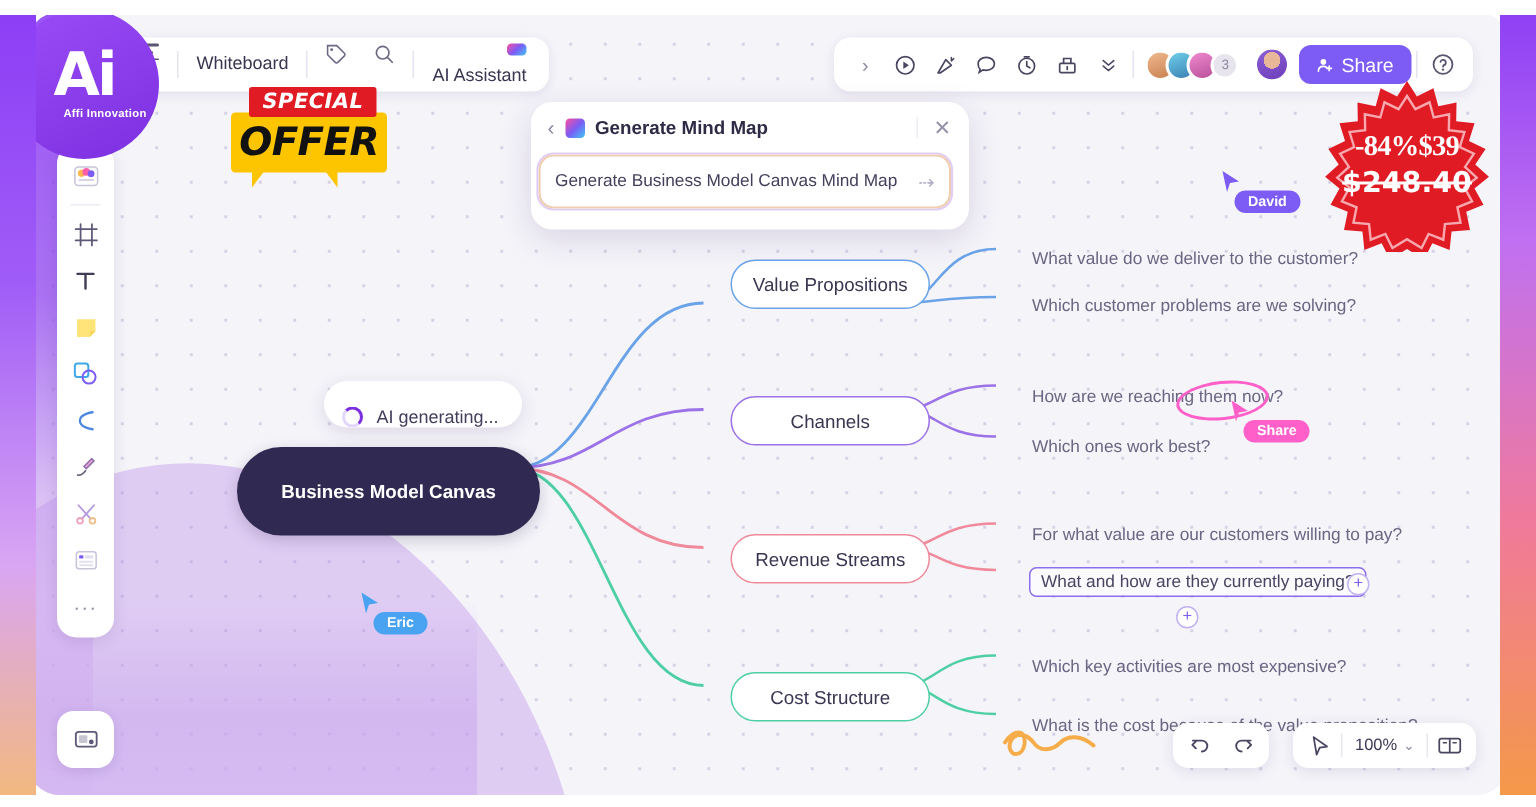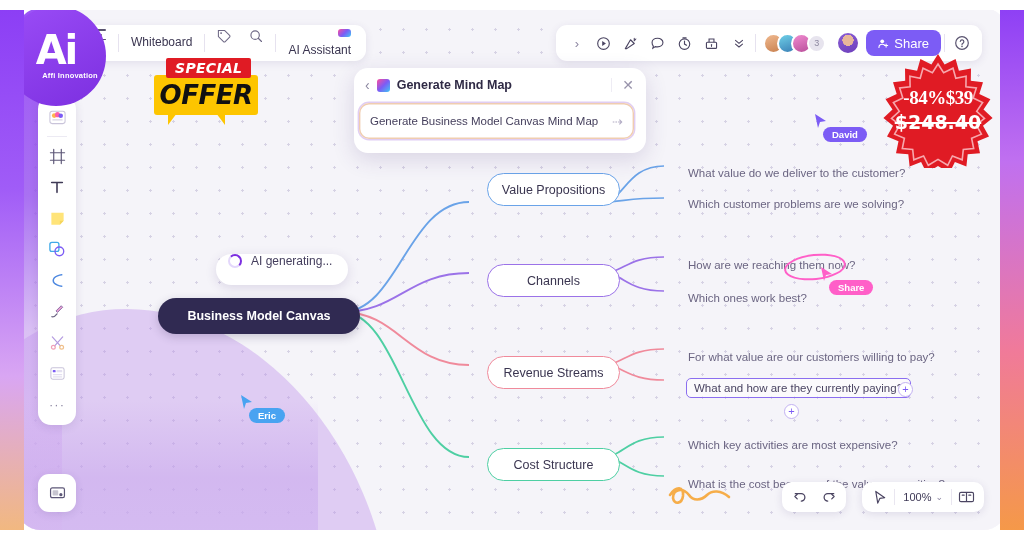--- a/index.html
+++ b/index.html
@@ -123,21 +123,21 @@
   .ai-input-text { font-size:11.5px; color:#46405d; flex:1; white-space:nowrap; }
   .ai-submit { color:#b4aec6; font-size:13px; cursor:pointer; }
 
   
   .mm { position:absolute; inset:0; z-index:6; pointer-events:none; }
   .node {
     position:absolute; display:flex; align-items:center; justify-content:center;
     border-radius:999px; font-size:12.5px; white-space:nowrap; z-index:8; pointer-events:auto; cursor:pointer;
   }
   .node-root {
-    left:140px; top:290px; width:202px; height:36px;
+    left:140px; top:290px; width:202px; height:59px;
     background:#302a52; color:#fff; font-weight:bold; font-size:12.5px;
     box-shadow:0 3px 10px rgba(48,42,82,.22);
   }
   .node-sub { background:#fff; height:33px; border:1.6px solid; color:#3a3550; }
   .n-vp { left:469px; top:165px; width:133px; border-color:#6aa3e8; }
   .n-ch { left:469px; top:256px; width:133px; border-color:#9b72e8; }
   .n-rs { left:469px; top:348px; width:133px; border-color:#f08a9b; }
   .n-cs { left:469px; top:440px; width:133px; border-color:#4ecfa3; }
 
   .leaf {
@@ -162,21 +162,21 @@
     font-size:9.5px; color:#fff; font-weight:bold; white-space:nowrap;
   }
   .ink-circle {
     position:absolute; border:2px solid #ff5fc8; border-radius:50%;
     z-index:15; pointer-events:none; transform: rotate(-6deg);
   }
 
   
   .gen-pill {
     position:absolute; left:198px; top:246px; z-index:13;
-    display:flex; align-items:flex-start; gap:9px; height:31px; padding:0 16px 0 12px;
+    display:flex; align-items:flex-end; gap:9px; height:31px; padding:0 16px 0 12px;
     background:#fff; border-radius:999px; box-shadow:0 3px 12px rgba(70,45,120,.14);
     font-size:12px; color:#433d5c;
   }
   .spinner { width:14px; height:14px; border-radius:50%; border:2.4px solid #e3d7fb; border-top-color:#7c2fe0; border-right-color:#7c2fe0; }
 
   
   .br-group {
     position:absolute; bottom:18px; z-index:13; height:30px;
     background:#fff; border-radius:10px; display:flex; align-items:center;
     box-shadow:0 2px 9px rgba(60,40,110,.12); padding:0 4px;

